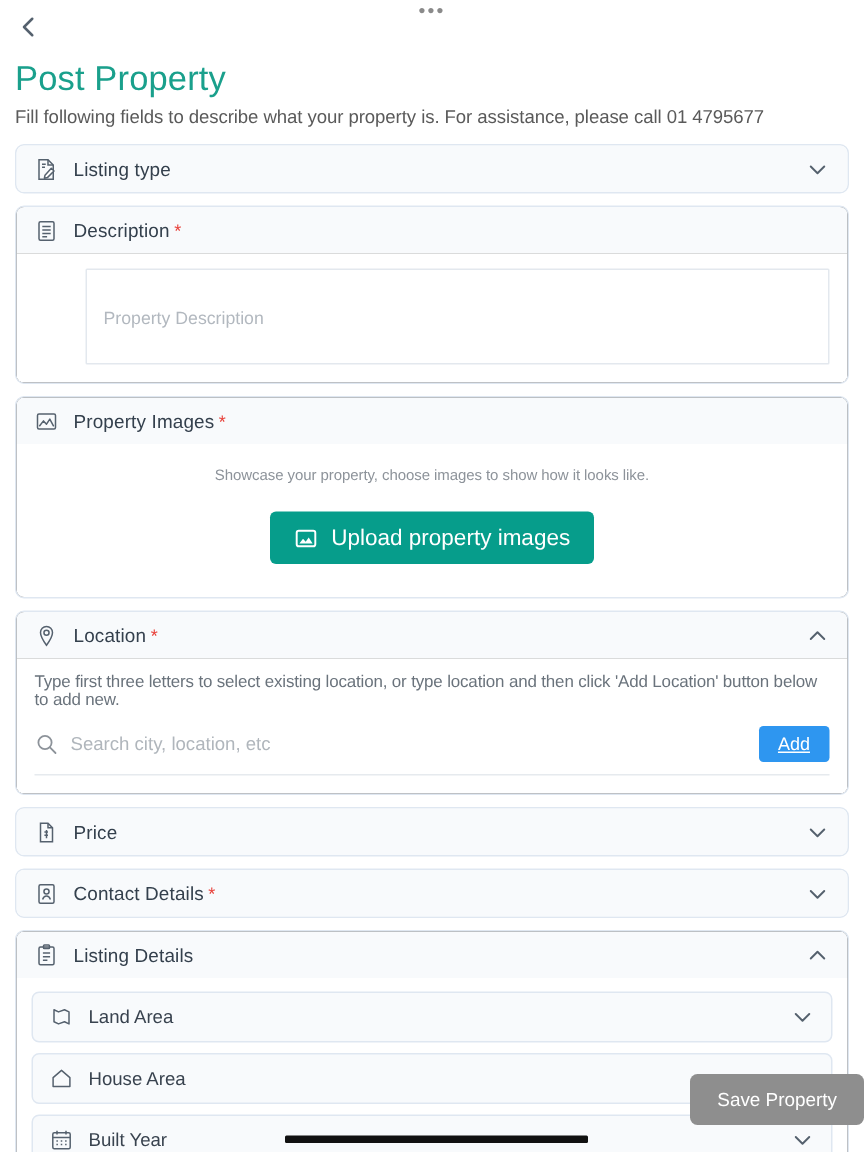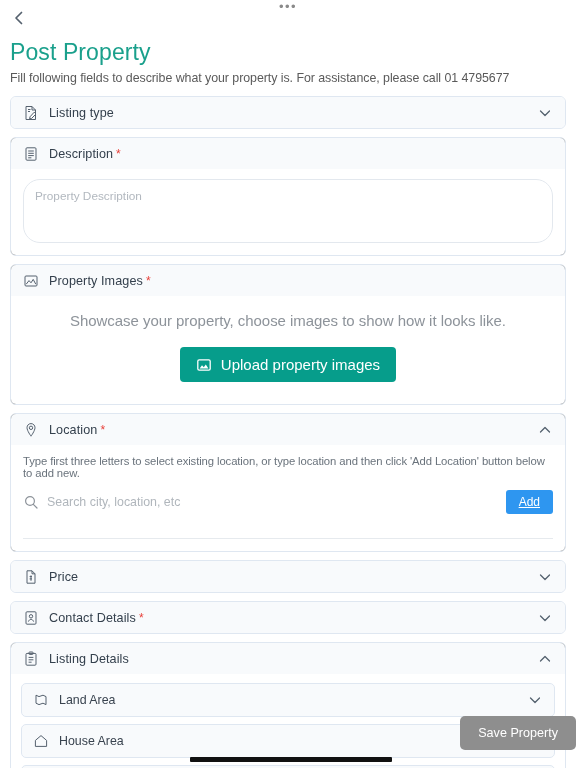--- a/index.html
+++ b/index.html
@@ -53,43 +53,43 @@
     display: flex; align-items: center; gap: 3px;
   }
   .req { color: #e8413a; font-size: 12px; line-height: 10px; }
   .chev { margin-left: auto; color: #9aa7b4; display: flex; align-items: center; }
   .ico { width: 16px; height: 16px; display: block; color: #55616e; flex: 0 0 16px; }
   .ico svg { display: block; width: 16px; height: 16px; }
 
   
   .card-body { padding: 10px 12px 12px 12px; background: #fff; }
   .textarea {
-    border: 1px solid #e3e8ee; border-radius: 17px;
-    height: 64px; padding: 9px 11px;
-    color: #b2b8bf; font-size: 11.8px; background: #fff;
+    border: 1px solid #e3e8ee; border-radius: 1px;
+    height: 64px; padding: 25px 11px;
+    color: #b2b8bf; font-size: 11.8px; background: #fff; margin-left: 34px;
   }
 
   
   .img-body { padding: 16px 12px 22px 12px; text-align: center; background: #fff; }
-  .img-hint { color: #8d939a; font-size: 15px; letter-spacing: -.05px; }
+  .img-hint { color: #8d939a; font-size: 10px; letter-spacing: -.05px; }
   .upload-btn {
     display: inline-flex; align-items: center; gap: 9px;
     margin-top: 18px; padding: 9px 16px;
     background: #069d8b; color: #fff; border: none; border-radius: 4px;
     font-size: 15px; font-family: "Liberation Sans", sans-serif;
     cursor: pointer;
   }
   .upload-btn .ico { color: #fff; }
 
   
   .loc-body { padding: 10px 12px 12px 12px; background: #fff; }
   .loc-hint { color: #6a737c; font-size: 11.3px; letter-spacing: -.1px; }
   .search-row {
     display: flex; align-items: center; gap: 8px;
-    margin-top: 11px; border-bottom: 1px solid #e6eaee; padding-bottom: 24px;
+    margin-top: 11px; border-bottom: 1px solid #e6eaee; padding-bottom: 8px;
   }
   .search-row .ico { color: #8d939a; }
   .search-input {
     flex: 1; border: none; outline: none; background: transparent;
     font-size: 12.4px; color: #3a3a3a;
     font-family: "Liberation Sans", sans-serif;
   }
   .search-input::placeholder { color: #b0b6bc; }
   .add-btn {
     background: #2e96f0; color: #fff; border: none; border-radius: 3px;

